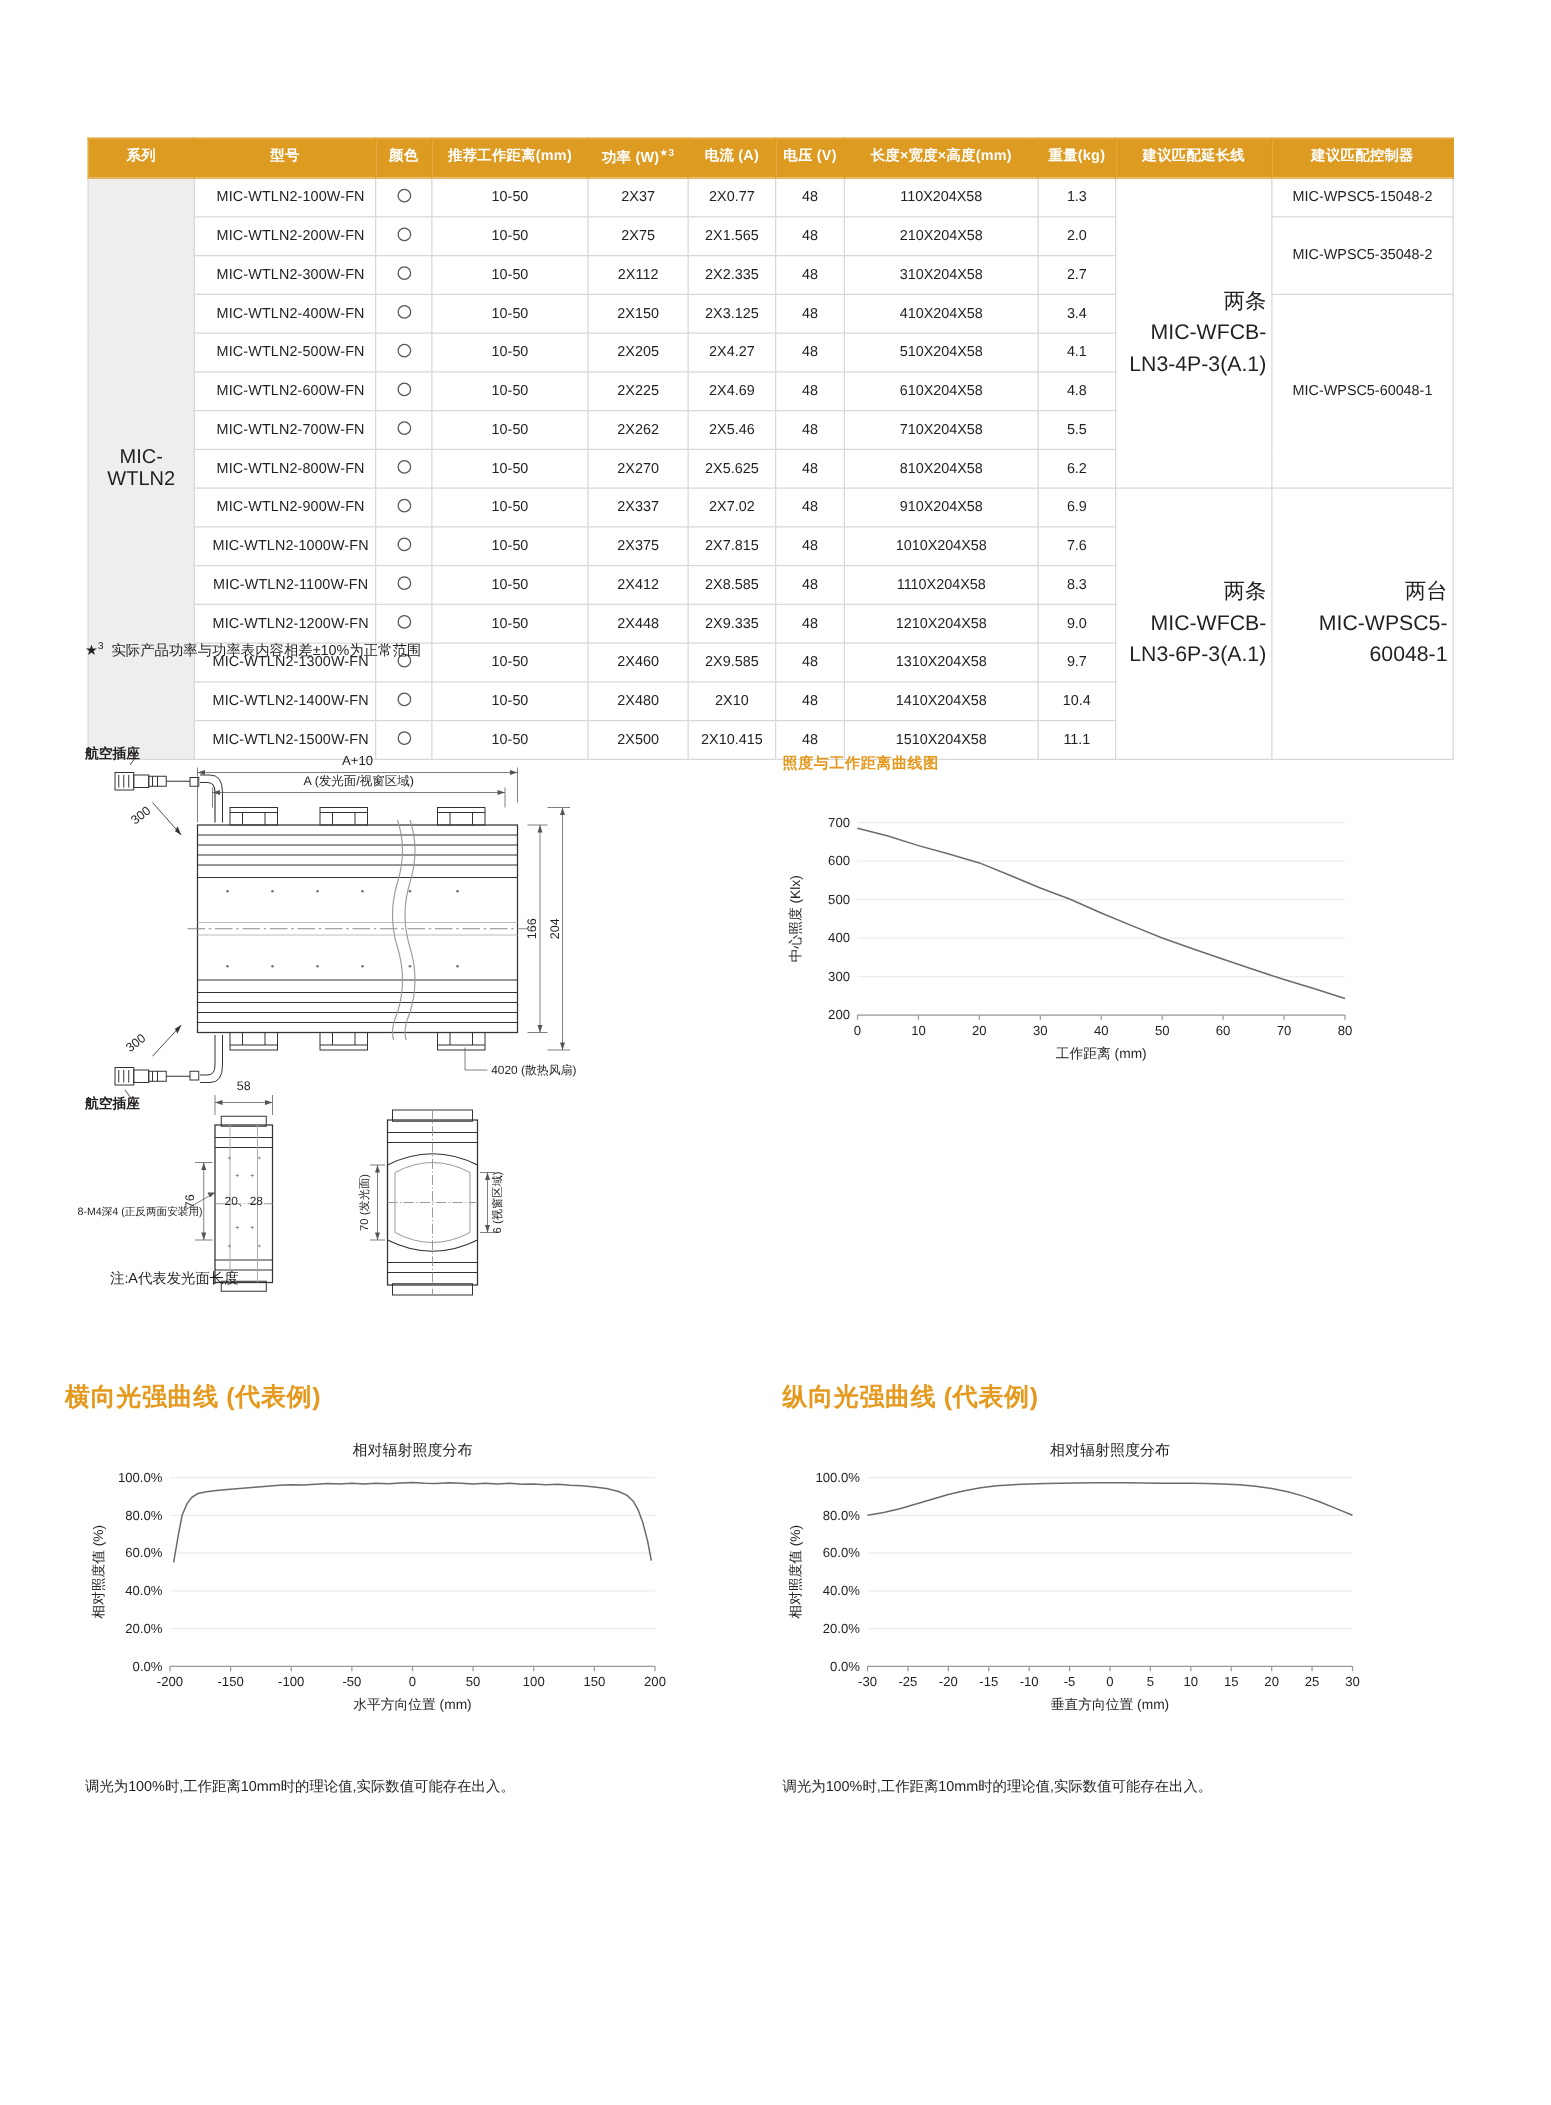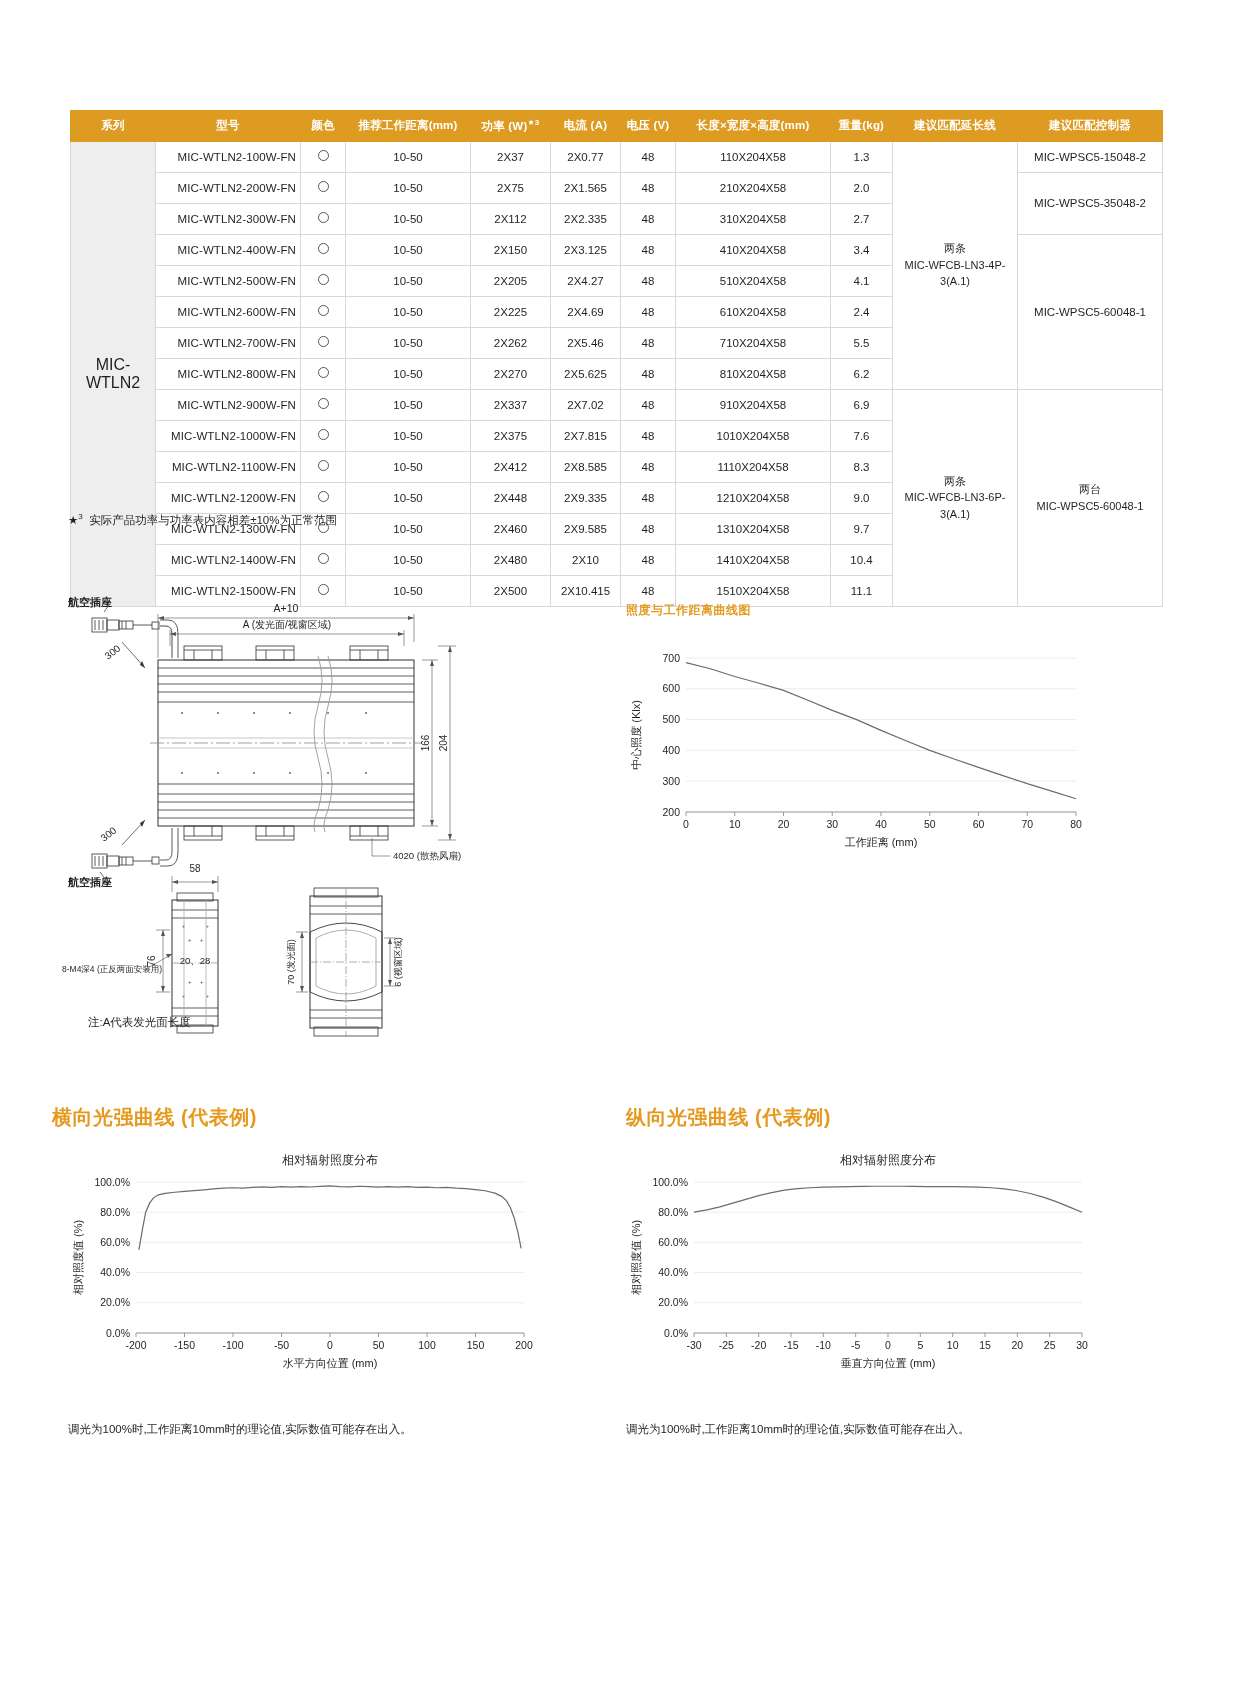--- a/index.html
+++ b/index.html
@@ -28,22 +28,22 @@
   }
   table.spec th sup{font-size:8px;vertical-align:super;}
   table.spec td{
     border:1px solid #d8d8d8;
     font-size:11.5px;
     padding:5px 4px;text-align:center;vertical-align:middle;
     background:#ffffff;color:#231f20;
     height:20px;
   }
   table.spec td.series{background:#eeeeee;font-size:16px;}
-  table.spec td.model{text-align:right;padding-left:13px;letter-spacing:.1px;}
-  table.spec td.merge{font-size:11px;line-height:1.5;}
+  table.spec td.model{text-align:center;padding-left:13px;letter-spacing:.1px;}
+  table.spec td.merge{font-size:17px;line-height:1.5;text-align:right;}
   .circ{display:inline-block;width:9px;height:9px;border:1px solid #555;border-radius:50%;}
   .footnote{position:absolute;left:68px;top:512px;font-size:11.5px;color:#231f20;}
   .footnote sup{font-size:8px;}
 
   
   .sec-title{
     position:absolute;
     color:#e59a1f;font-weight:bold;
     font-size:12px;letter-spacing:.5px;
   }
@@ -178,21 +178,21 @@
         </tr>
 
         <tr>
           <td class="model">MIC-WTLN2-600W-FN</td>
           <td><span class="circ"></span></td>
           <td>10-50</td>
           <td>2X225</td>
           <td>2X4.69</td>
           <td>48</td>
           <td>610X204X58</td>
-          <td>2.4</td>
+          <td>4.8</td>
         </tr>
 
         <tr>
           <td class="model">MIC-WTLN2-700W-FN</td>
           <td><span class="circ"></span></td>
           <td>10-50</td>
           <td>2X262</td>
           <td>2X5.46</td>
           <td>48</td>
           <td>710X204X58</td>

